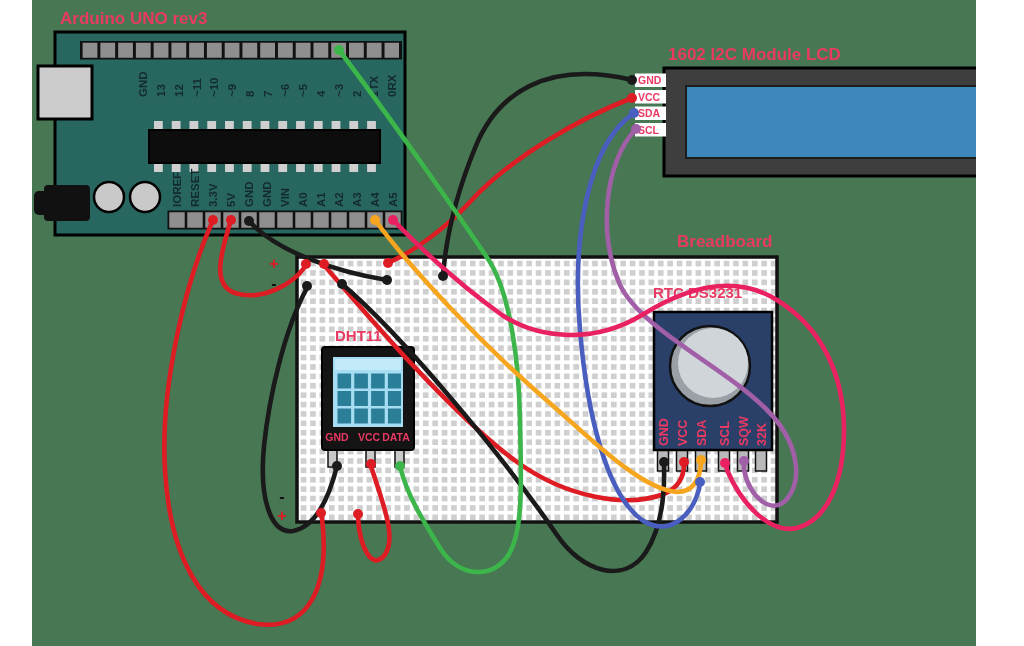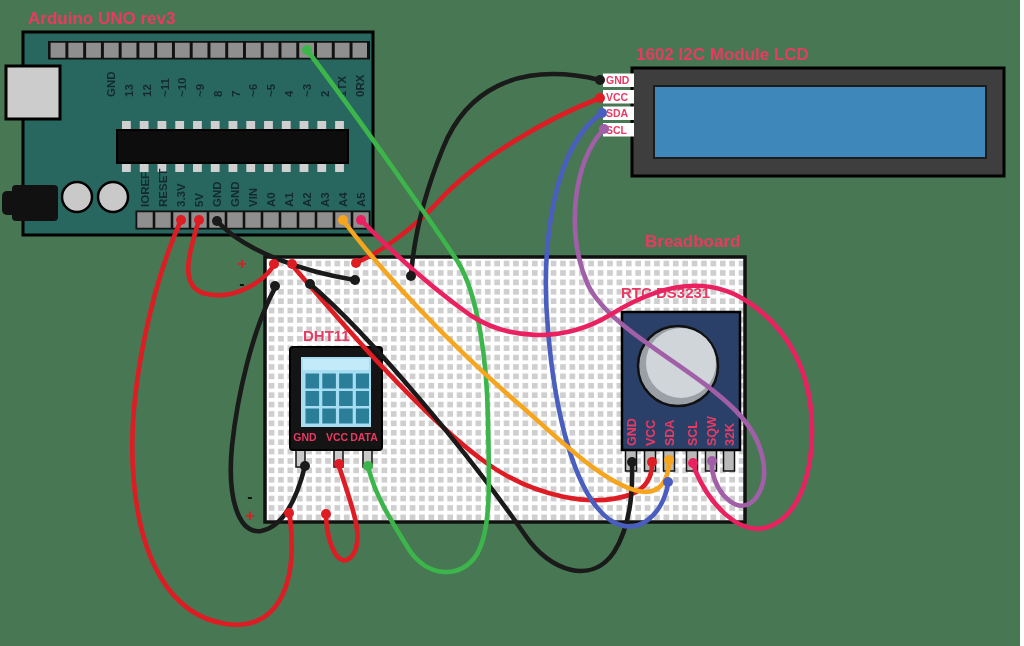--- a/index.html
+++ b/index.html
@@ -1,16 +1,16 @@
 <!DOCTYPE html>
 <html><head>
 <meta charset="utf-8">
 <style>
   html,body{margin:0;padding:0;}
-  #stage{position:relative;width:1020px;height:646px;overflow:hidden;font-family:"Liberation Sans",sans-serif;}
+  #stage{position:relative;width:944px;height:646px;overflow:hidden;font-family:"Liberation Sans",sans-serif;padding-left:32px;}
   svg text{font-family:"Liberation Sans",sans-serif;}
   .ttl{font-size:17px;font-weight:bold;}
   .complbl{font-size:15px;font-weight:bold;}
   .pinlbl{font-size:11.5px;font-weight:bold;}
   .smlbl{font-size:10.5px;font-weight:bold;}
   .rtclbl{font-size:12.5px;font-weight:bold;}
   .railmark{font-size:16px;font-weight:bold;}
   .wire{fill:none;stroke-width:4.6;stroke-linecap:round;}
 </style>
 </head>

